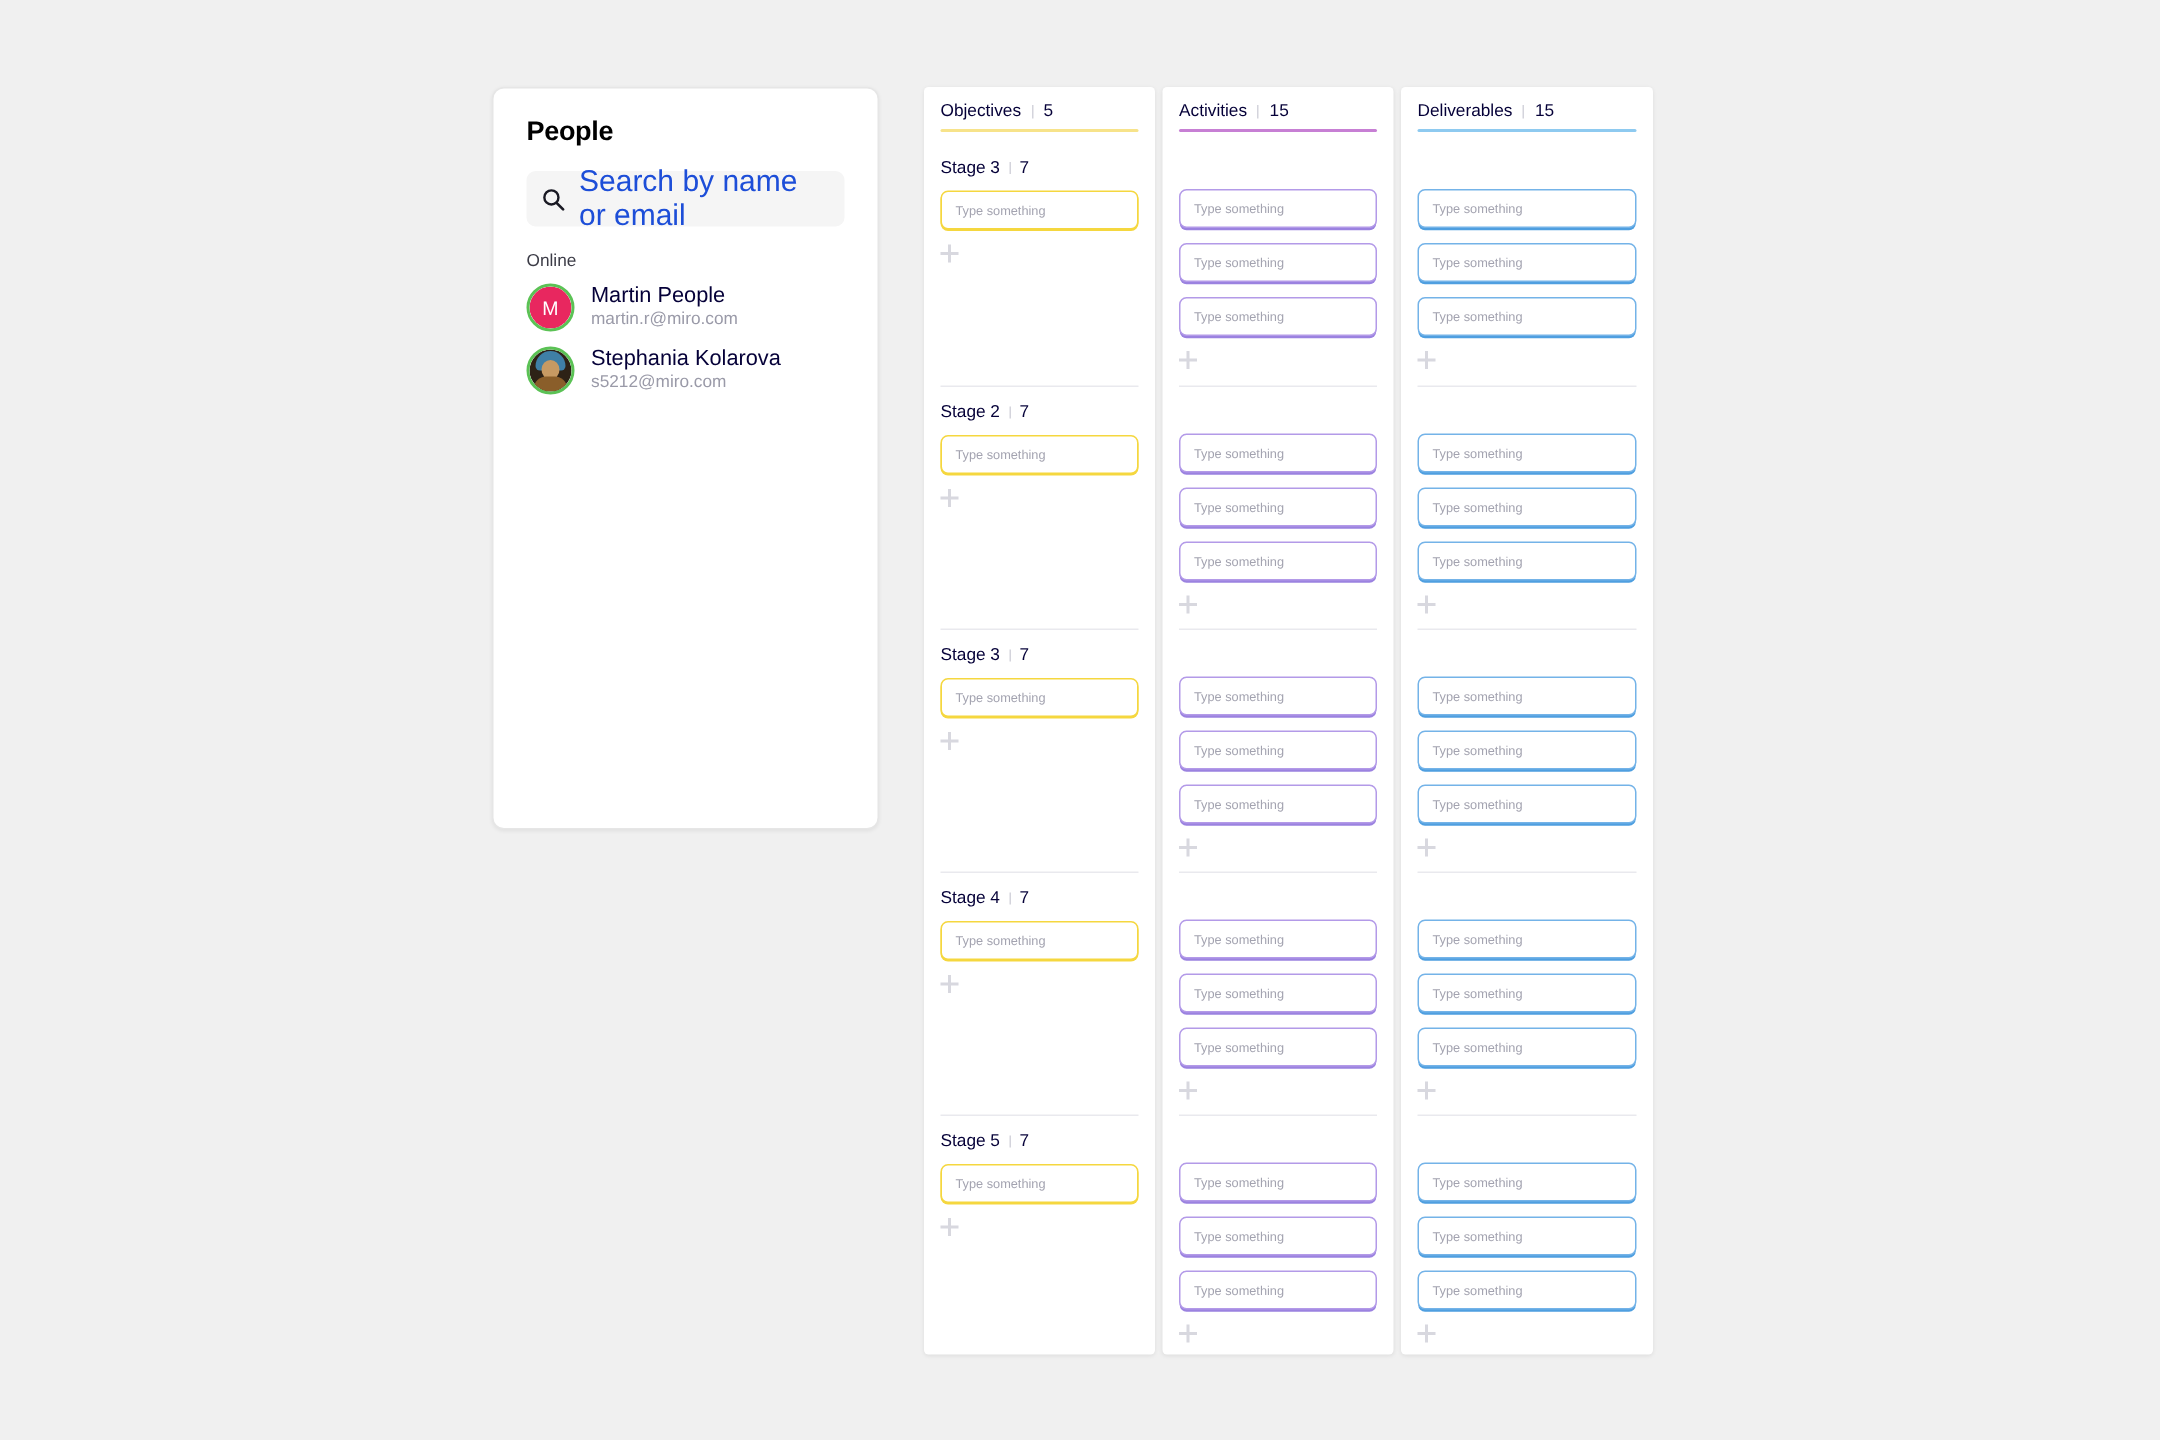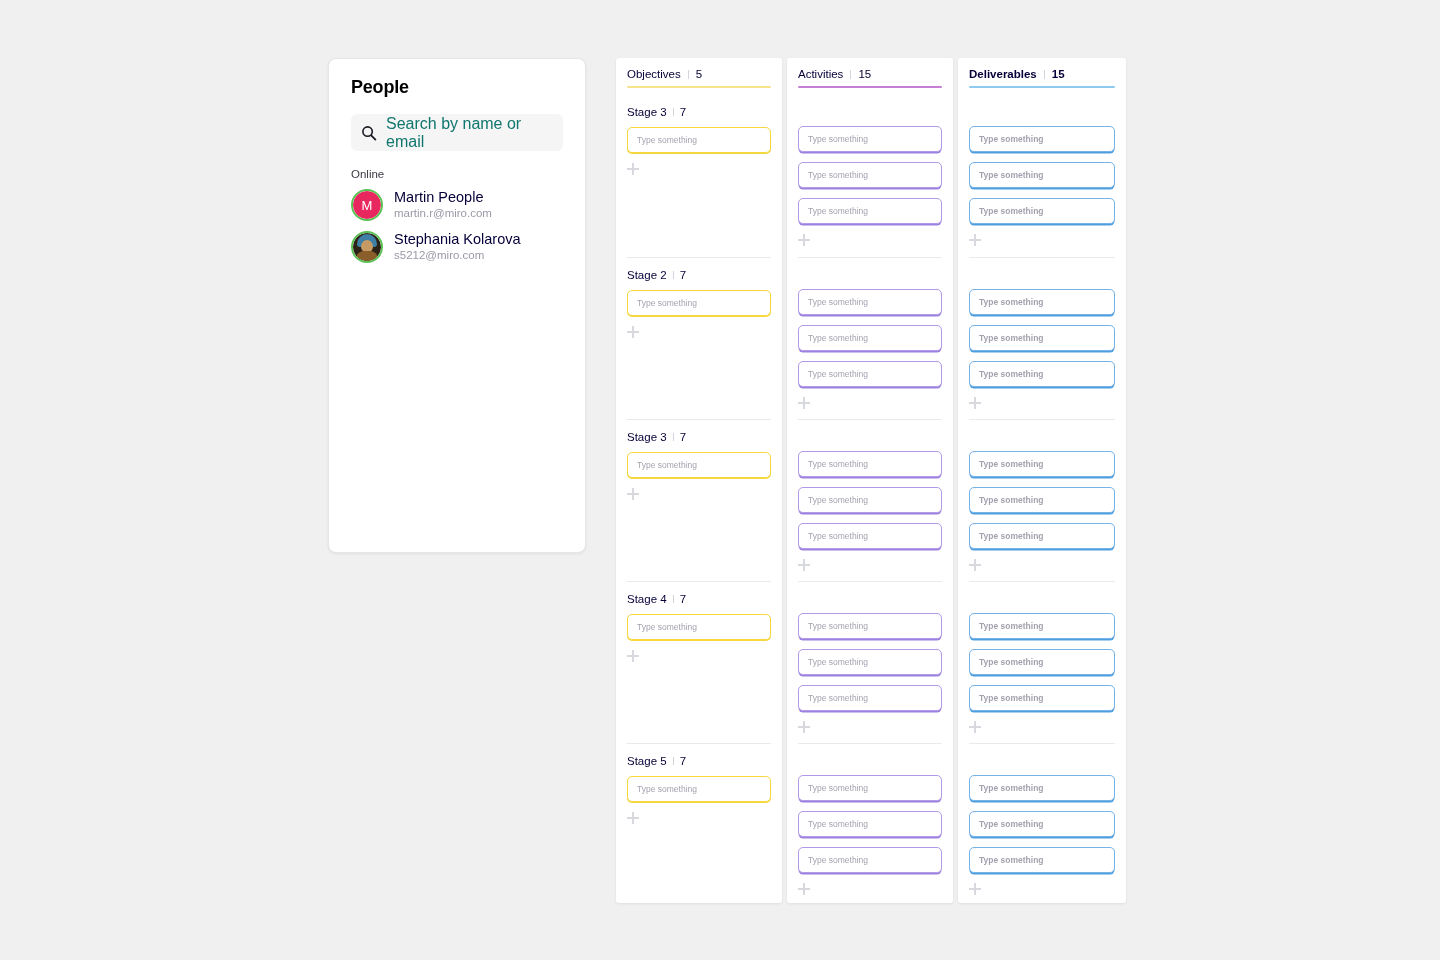--- a/index.html
+++ b/index.html
@@ -48,22 +48,22 @@
     padding: 0 10px;
     margin-bottom: 17px;
   }
   .search-icon {
     width: 16px; height: 16px;
     flex: 0 0 16px;
     margin-right: 9px;
     display: block;
   }
   .search-placeholder {
-    font-size: 16px;
-    color: #0f766e;
+    font-size: 20px;
+    color: #1d4ed8;
   }
   .online-label {
     font-size: 11.5px;
     color: #3c3c47;
     margin-bottom: 9px;
   }
   .person-row {
     display: flex;
     align-items: center;
     margin-bottom: 9px;
@@ -135,25 +135,25 @@
     position: absolute;
     left: 616px;
     top: 58px;
     display: flex;
     gap: 5px;
   }
   .column {
     background: #ffffff;
     border-radius: 3px;
     box-shadow: 0 1px 3px rgba(0,0,0,0.08);
-    width: 166px;
+    width: 154px;
     padding: 0 11px;
     height: 845px;
   }
-  .column.wide { width: 168px; font-weight: bold; }
+  .column.wide { width: 168px; }
 
   .col-header {
     padding-top: 10px;
     padding-bottom: 7px;
   }
   .col-header-text {
     display: flex;
     align-items: baseline;
     font-size: 11.5px;
     color: #050038;

